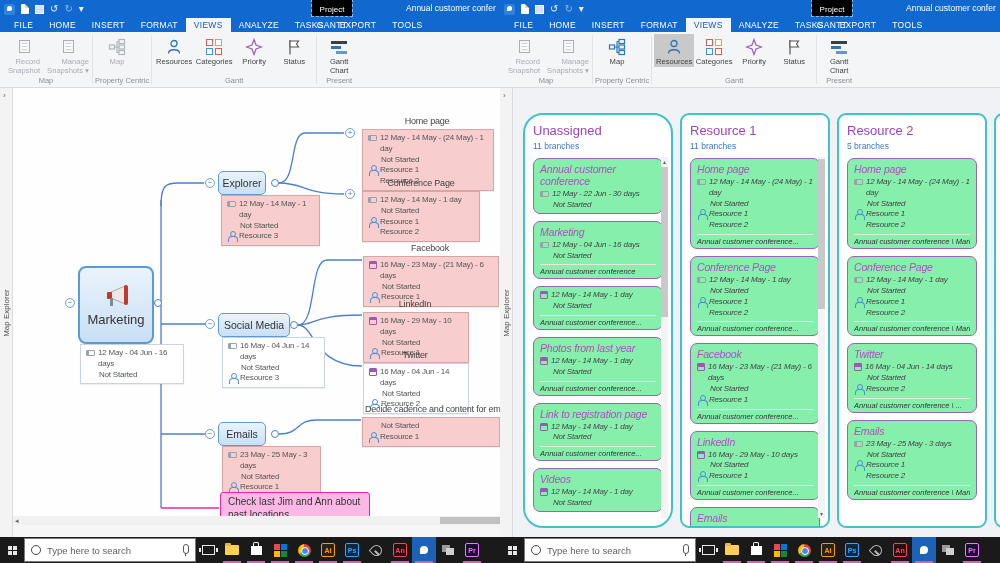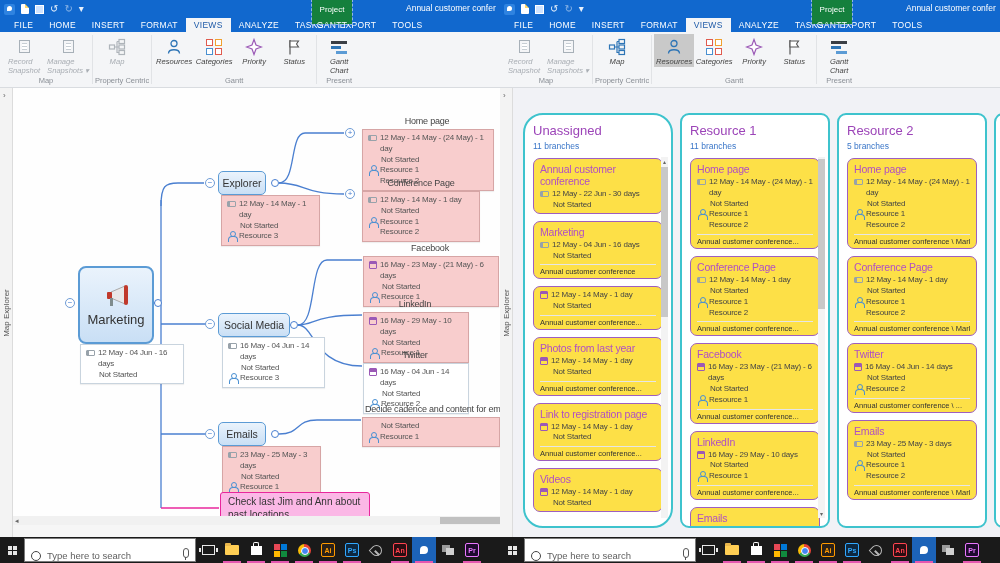--- a/index.html
+++ b/index.html
@@ -17,33 +17,33 @@
   .qat .newdoc::after{ content:""; position:absolute; right:0; top:0; border:2px solid #1168CE; border-left-color:#ffd86b; border-bottom-color:#ffd86b; }
   .qat .save { width:9px; height:9px; background:#CFE3FF; border:1px solid #fff; }
   .qat .uarr { color:#E8F1FB; font-size:10px; line-height:10px; }
   .qat .dim { opacity:.55; }
   .wtitle { position:absolute; right:2px; top:3px; width:92px; overflow:hidden; white-space:nowrap; color:#fff; font-size:8.5px; }
 
   
   .tabrow { position:absolute; left:0; top:18px; width:500px; height:14px; background:#1168CE; display:flex; align-items:stretch; padding-left:6px; }
   .tab { color:#fff; font-size:8.5px; letter-spacing:.3px; padding:0 8px; display:flex; align-items:center; cursor:default; }
   .tab.active { background:#F4F5F7; color:#1E5AA8; }
-  .ctxblock { position:absolute; left:312px; top:0; width:40px; height:24px; background:#15803d; outline:1px dashed #8FB6E8; z-index:5; }
+  .ctxblock { position:absolute; left:312px; top:0; width:40px; height:16px; background:#000000; outline:1px dashed #8FB6E8; z-index:5; }
   .ctxblock .p1 { height:18px; display:flex; align-items:center; justify-content:center; color:#fff; font-size:8px; }
   .ctxblock .p2 { height:14px; display:flex; align-items:center; justify-content:center; color:#fff; font-size:8.5px; letter-spacing:.3px; }
 
   
   .ribbon { position:absolute; left:0; top:32px; width:500px; height:56px; background:#F4F5F7; border-bottom:1px solid #D9DCE0; display:flex; }
   .rgroup { display:flex; flex-direction:column; padding:2px 2px 0 2px; }
   .rbtns { flex:1; display:flex; align-items:flex-start; }
   .rglabel { height:11px; text-align:center; font-size:7.5px; color:#8A8F96; }
   .rsep { width:1px; background:#E1E3E6; margin:3px 0; }
   .rbtn { width:44px; padding-top:3px; display:flex; flex-direction:column; align-items:center; gap:2px; cursor:default; }
   .rbtn.narrow { width:40px; }
-  .rbtn .rlbl { font-size:7.6px; line-height:1.15; color:#444; text-align:left; white-space:pre-line;font-style:italic; }
+  .rbtn .rlbl { font-size:7.6px; line-height:1.15; color:#444; text-align:right; white-space:pre-line; }
   .rbtn.disabled .rlbl { color:#A8ADB3; }
   .rbtn.active { background:#C9C9C9; }
   .ric { height:19px; display:flex; align-items:center; justify-content:center; }
   .ic-doc { width:11px; height:13px; border:1px solid #A7B0B8; background:repeating-linear-gradient(#fff 0 2px, #C7CED4 2px 3px); background-clip:content-box; padding:2px; }
   .ic-maptree line, .ic-maptree rect, .ic-maptree path { stroke:#2E75B6; fill:none; stroke-width:1.2; }
   .disabled .ic-maptree rect, .disabled .ic-maptree path { stroke:#AEB4BA; }
   .ic-person-rib circle, .ic-person-rib path { stroke:#2E75B6; fill:none; stroke-width:1.3; }
   .ic-cat { display:grid; grid-template-columns:7px 7px; grid-template-rows:7px 7px; gap:2px; }
   .ic-cat i { border:1.5px solid; background:#fff; }
   .ic-cat i:nth-child(1){ border-color:#E05A4E; } .ic-cat i:nth-child(2){ border-color:#F0A030; }
@@ -87,35 +87,35 @@
   .hscroll { position:absolute; left:0; top:428px; width:487px; height:9px; background:#F1F1F1; z-index:6; }
   .hscroll .thumb { position:absolute; left:427px; top:1px; width:60px; height:7px; background:#C1C1C1; }
   .hscroll .ar { position:absolute; top:0; font-size:7px; color:#666; line-height:9px; }
   .below-scroll { position:absolute; left:0; top:437px; width:487px; height:12px; background:#F6F6F6; z-index:5; }
 
   
   .rescol { position:absolute; top:25px; width:150px; height:415px; background:#fff; border:2px solid #3EC3CD; border-radius:9px; padding:8px 8px 6px 8px; overflow:hidden; }
   .rc-title { font-size:13px; color:#9C44B8; }
   .rc-count { font-size:8.5px; color:#3A76C8; margin-top:3px; }
   .cards { margin-top:7px; display:flex; flex-direction:column; gap:7px; }
-  .card { border:1.5px solid #9E5FBF; border-radius:7px; background:#fde047; padding:3px 6px 2px 6px; }
+  .card { border:1.5px solid #9E5FBF; border-radius:7px; background:#86efac; padding:3px 6px 2px 6px;font-style:italic; }
   .c-title { font-size:10.5px; letter-spacing:-.2px; color:#B04FC4; line-height:1.15; padding:1px 0 2px 0; }
   .c-row { display:flex; gap:3px; align-items:flex-start; font-size:8px; letter-spacing:-.2px; color:#444; line-height:1.35; }
   .c-row.ind { padding-left:13px; }
   .c-path { font-size:7.5px; color:#333; border-top:1px solid #E6E6E6; margin-top:3px; padding-top:2px; white-space:nowrap; overflow:hidden; }
   .vscroll { position:absolute; top:42px; bottom:8px; right:3px; width:7px; background:#F3F3F3; z-index:4; }
   .vscroll .vthumb { position:absolute; left:0; width:7px; background:#C8C8C8; }
   .vscroll .var { position:absolute; left:0; width:7px; text-align:center; font-size:6px; color:#666; }
 
   
   .taskbar { position:absolute; left:0; top:537px; width:500px; height:26px; background:#1A1A1A; display:flex; align-items:center; z-index:9; }
   .startbtn { width:24px; height:26px; display:flex; align-items:center; justify-content:center; }
   .winlogo { width:9px; height:9px; display:grid; grid-template-columns:4px 4px; grid-template-rows:4px 4px; gap:1px; }
   .winlogo i { background:#E6E6E6; }
-  .searchbox { width:172px; height:24px; background:#fff; border:1px solid #7A7A7A; display:flex; align-items:flex-end; gap:6px; padding:0 6px; }
+  .searchbox { width:172px; height:24px; background:#fff; border:1px solid #7A7A7A; display:flex; align-items:center; gap:6px; padding:0 6px; }
   .sring { width:10px; height:10px; border:1.5px solid #444; border-radius:50%; flex:none; }
   .stext { flex:1; font-size:9.5px; color:#5F5F5F; white-space:nowrap; overflow:hidden; }
   .micwrap { position:relative; width:8px; height:13px; flex:none; }
   .micwrap::before { content:""; position:absolute; left:2px; top:0; width:4px; height:8px; border:1px solid #555; border-radius:3px; }
   .micwrap::after { content:""; position:absolute; left:3.5px; top:9px; width:1px; height:3px; background:#555; }
   .tbicons { flex:1; display:flex; align-items:stretch; }
   .tbi { position:relative; width:24px; height:26px; display:flex; align-items:center; justify-content:center; }
   .tbi.run::after { content:""; position:absolute; left:3px; right:3px; bottom:0; height:2px; background:#E557B0; }
   .tbi.tb-active { background:#1C63B8; }
   .adobe { width:14px; height:14px; border-radius:2px; display:flex; align-items:center; justify-content:center; font-size:7px; font-weight:bold; }

